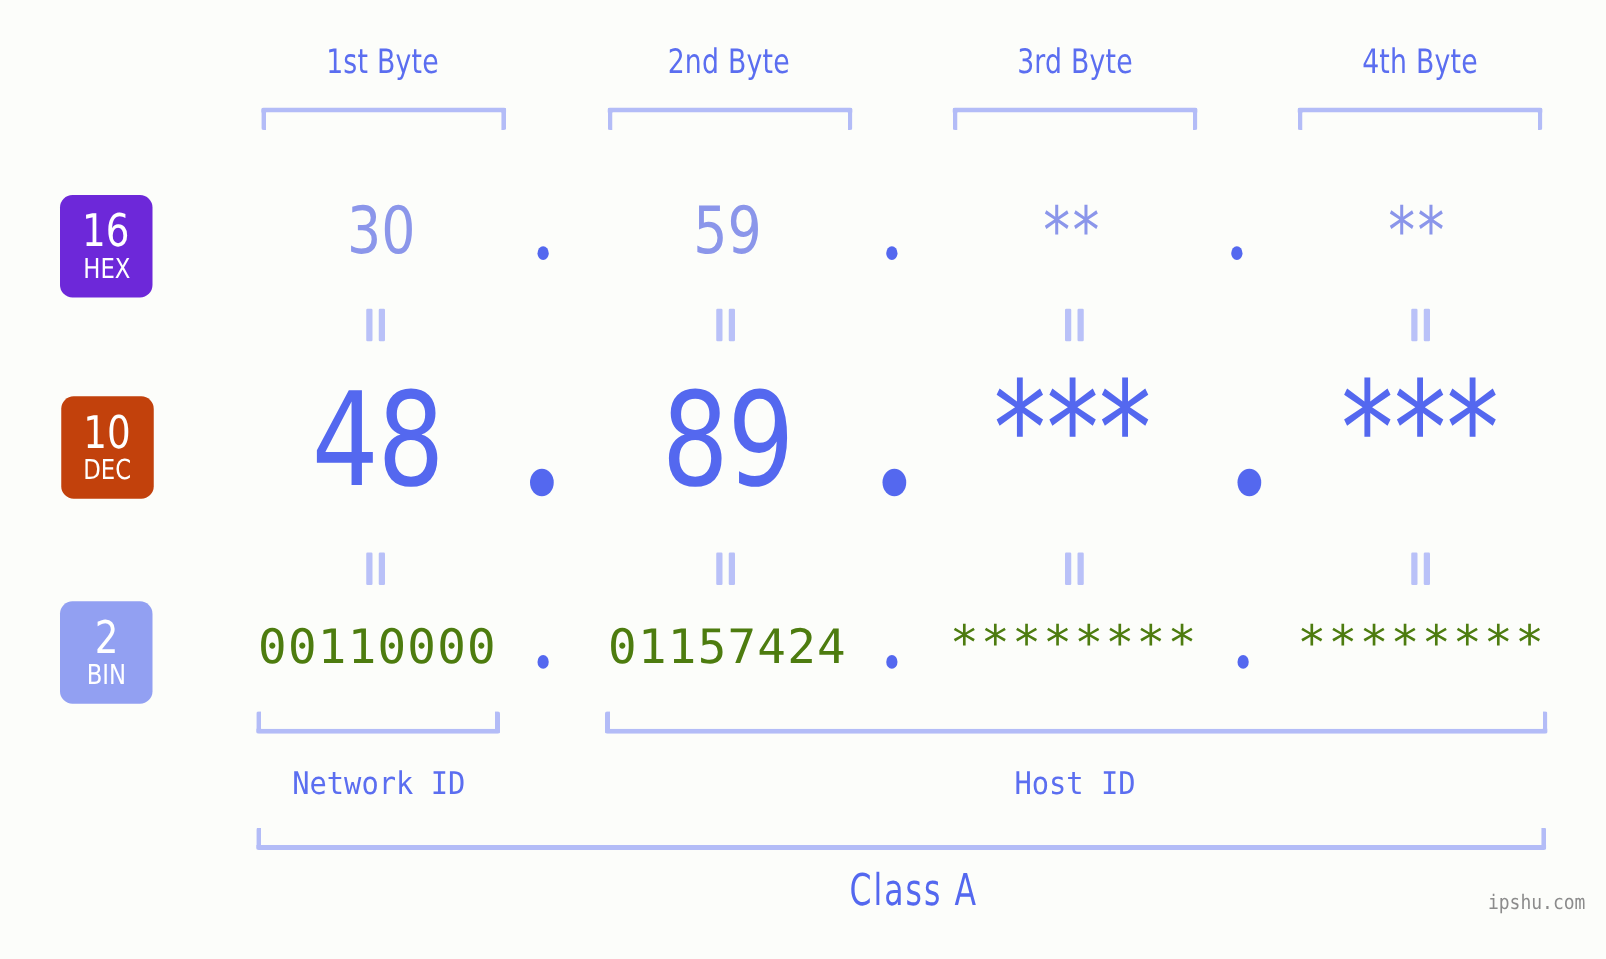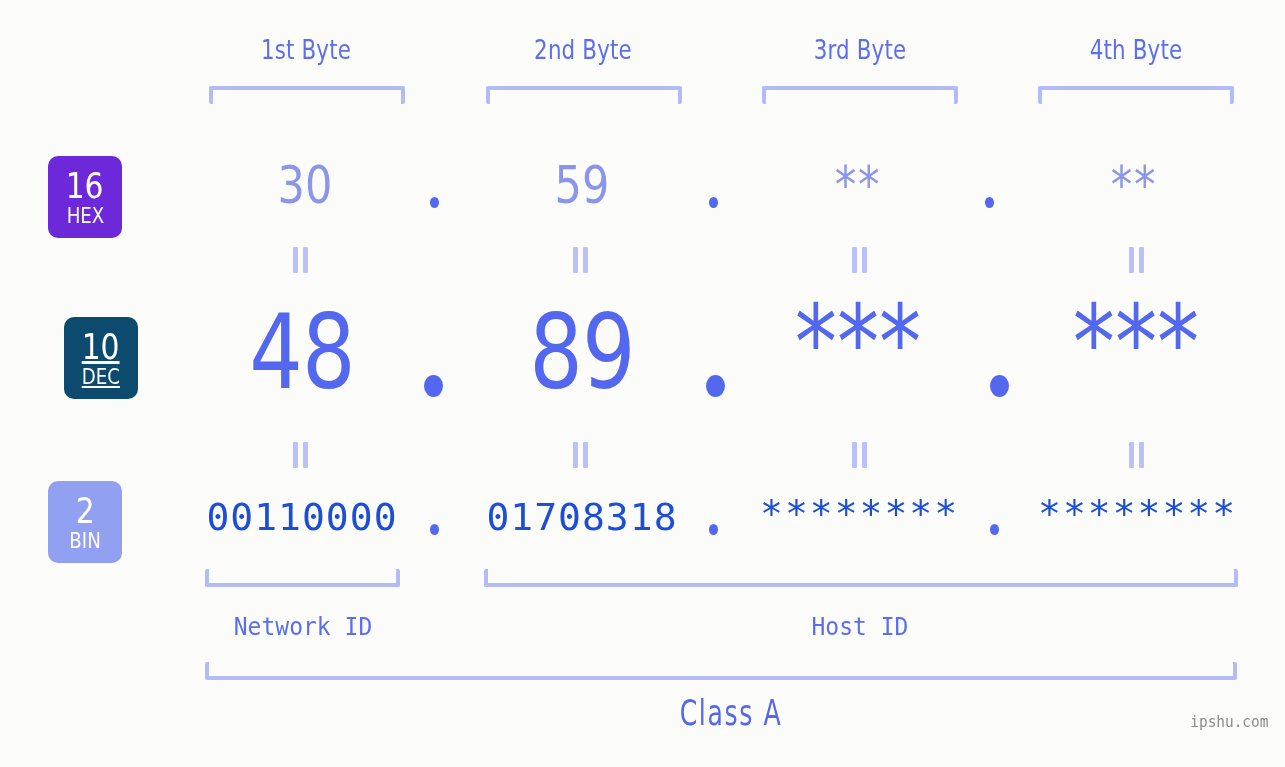--- a/index.html
+++ b/index.html
@@ -96,21 +96,21 @@
   }
   .row-dec .val {
     color: #5468ef;
     font-size: 104px;
     font-family: "DejaVu Sans Condensed", "Liberation Sans Narrow", "Liberation Sans", sans-serif;
     font-weight: 400;
     transform: scaleX(0.90);
     letter-spacing: -1px;
   }
   .row-bin .val {
-    color: #1d4ed8;
+    color: #4d7c0f;
     font-size: 38px;
     font-family: "DejaVu Sans Mono", monospace;
     font-weight: 400;
     letter-spacing: 1px;
   }
 
   
   .val.stars { letter-spacing: 2px; }
   .row-dec .val.stars { letter-spacing: 0px; }
 
@@ -215,21 +215,21 @@
   <div class="eq" style="left:851px; top:247px;">
       <i></i>
       <i></i>
     </div>
   <div class="eq" style="left:1128px; top:247px;">
       <i></i>
       <i></i>
     </div>
 
   <div class="row-dec">
-    <div class="badge" style="left:64px; top:317px; background:#0c4a6e;text-decoration:underline;">
+    <div class="badge" style="left:49px; top:317px; background:#c2410c;">
       <span class="num">10</span>
       <span class="unit">DEC</span>
     </div>
 
     <div class="val" style="left:204px; top:291px; width:196px;">48</div>
     <div class="dot lg" style="left:424px; top:375px;"></div>
 
     <div class="val" style="left:484px; top:291px; width:196px;">89</div>
     <div class="dot lg" style="left:706px; top:375px;"></div>
 
@@ -258,21 +258,21 @@
 
   <div class="row-bin">
     <div class="badge" style="left:48px; top:481px; background:#92a0f2;">
       <span class="num">2</span>
       <span class="unit">BIN</span>
     </div>
 
     <div class="val" style="left:204px; top:495px; width:196px;">00110000</div>
     <div class="dot bn" style="left:430px; top:524px;"></div>
 
-    <div class="val" style="left:484px; top:495px; width:196px;">01708318</div>
+    <div class="val" style="left:484px; top:495px; width:196px;">01157424</div>
     <div class="dot bn" style="left:709px; top:524px;"></div>
 
     <div class="val stars" style="left:760px; top:492px; width:196px;">********</div>
     <div class="dot bn" style="left:990px; top:524px;"></div>
 
     <div class="val stars" style="left:1038px; top:492px; width:196px;">********</div>
   </div>
 
   <div class="bracket-up" style="left:205px; top:569px; width:195px;"></div>
   <div class="bracket-up" style="left:484px; top:569px; width:754px;"></div>

